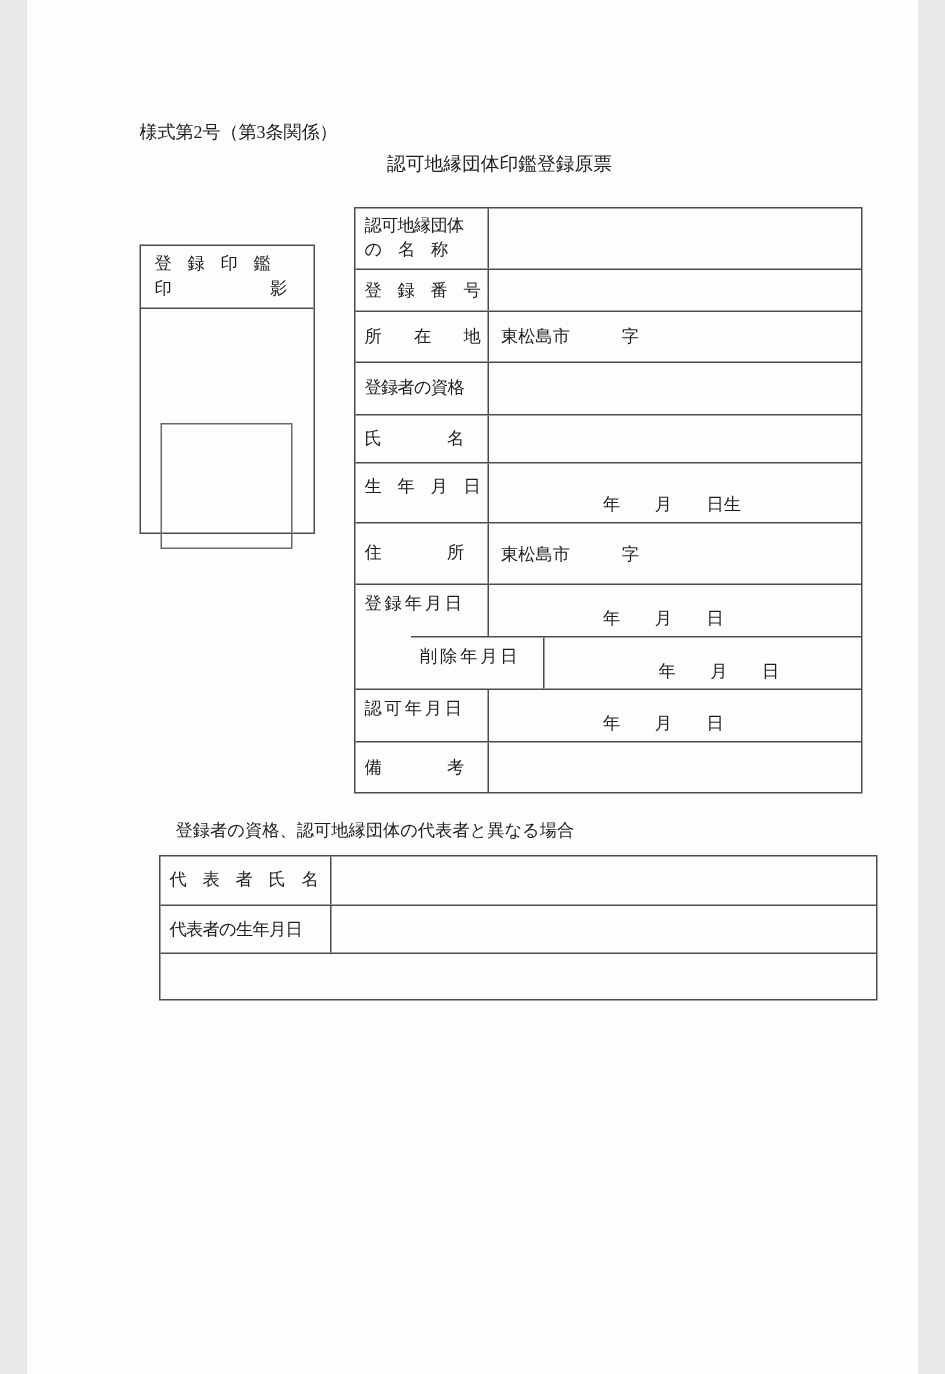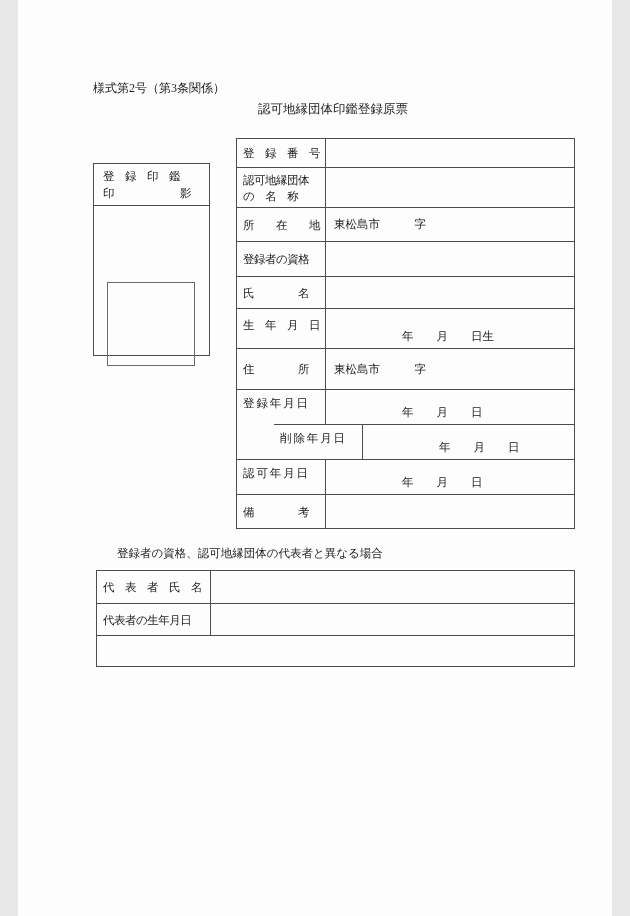--- a/index.html
+++ b/index.html
@@ -47,21 +47,21 @@
     box-sizing:border-box;
   }
   
   .ftable {
     position:absolute;
     border:1px solid #4c4c4c;
     box-sizing:border-box;
     background:#fdfdfd;
   }
   .main-table { left:218px; top:138px; width:339px; }
-  .rep-table  { left:78px;  top:570px; width:479px; }
+  .rep-table  { left:88px;  top:570px; width:479px; }
   .frow { display:flex; border-top:1px solid #4c4c4c; box-sizing:border-box; }
   .frow:first-child { border-top:none; }
   .fcell-label {
     border-right:1px solid #4c4c4c;
     box-sizing:border-box;
     display:flex; align-items:center;
     padding:0 6px;
     font-size:11.5px; line-height:16px;
     white-space:pre; letter-spacing:-0.5px;
     flex:none;
@@ -97,27 +97,27 @@
 
   <div class="seal-box">
     <div class="seal-header">登　録　印　鑑
 印　　　　　　影</div>
     <div class="seal-area">
       <div class="seal-inner"></div>
     </div>
   </div>
 
   <div class="ftable main-table">
-    <div class="frow" style="height:28px;">
-      <div class="fcell-label">登　録　番　号</div>
-      <div class="fcell-value"></div>
-    </div>
     <div class="frow" style="height:40px;">
       <div class="fcell-label">認可地縁団体
 の　名　称</div>
+      <div class="fcell-value"></div>
+    </div>
+    <div class="frow" style="height:28px;">
+      <div class="fcell-label">登　録　番　号</div>
       <div class="fcell-value"></div>
     </div>
     <div class="frow" style="height:34px;">
       <div class="fcell-label">所　　在　　地</div>
       <div class="fcell-value">東松島市　　　字</div>
     </div>
     <div class="frow" style="height:35px;gap:27px;">
       <div class="fcell-label">登録者の資格</div>
       <div class="fcell-value"></div>
     </div>

